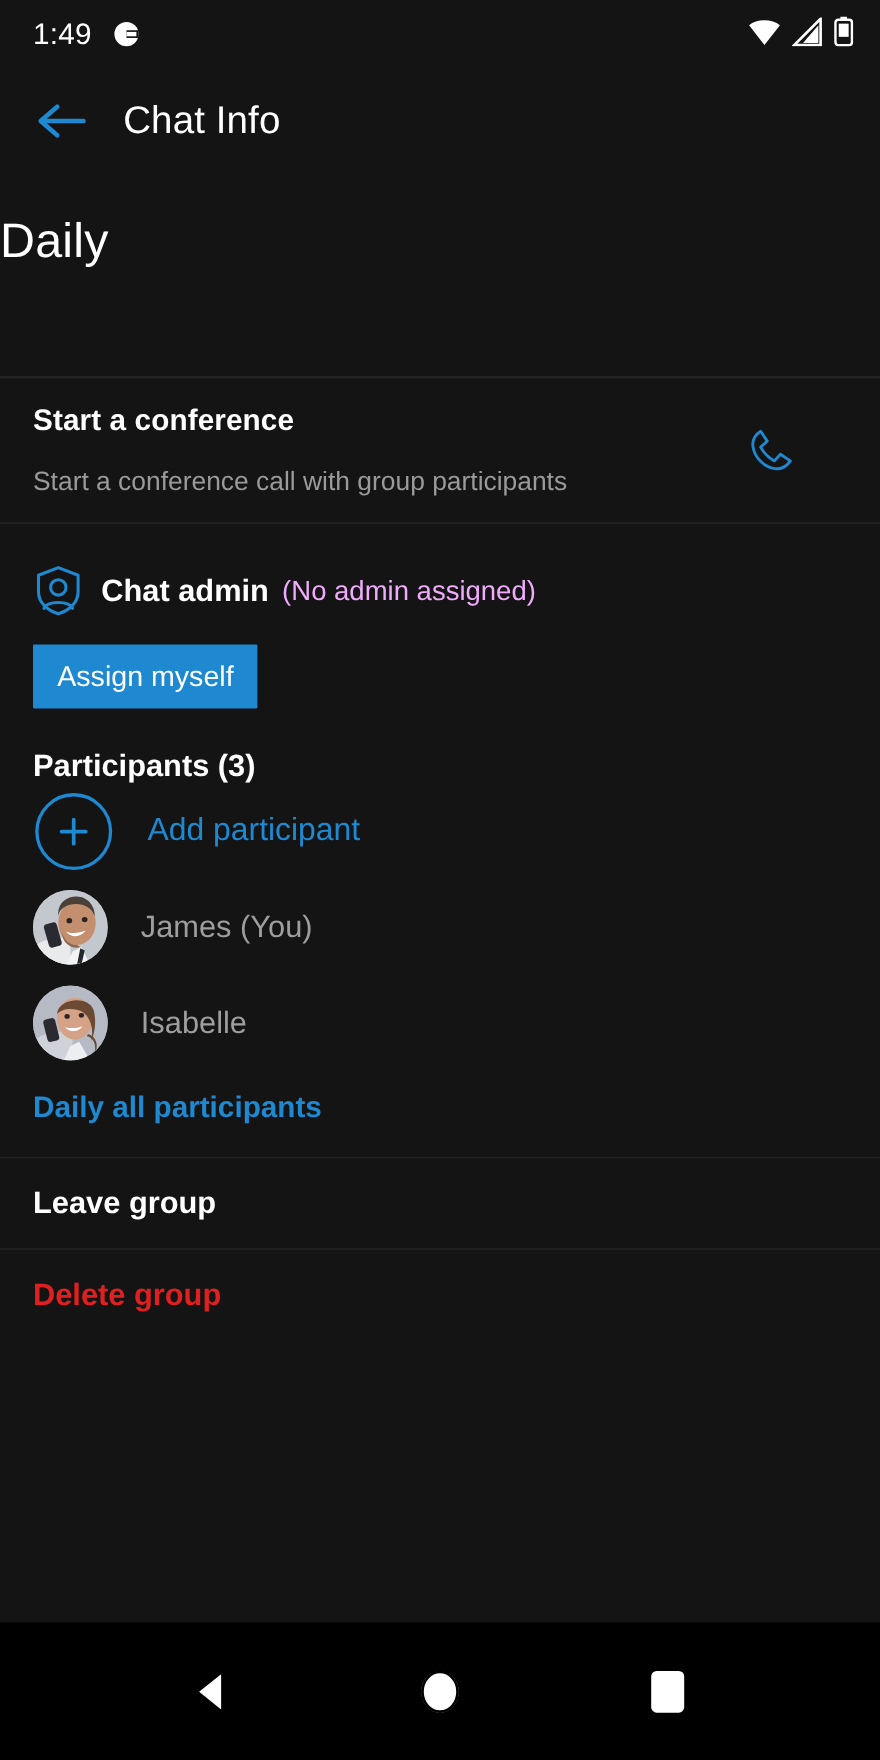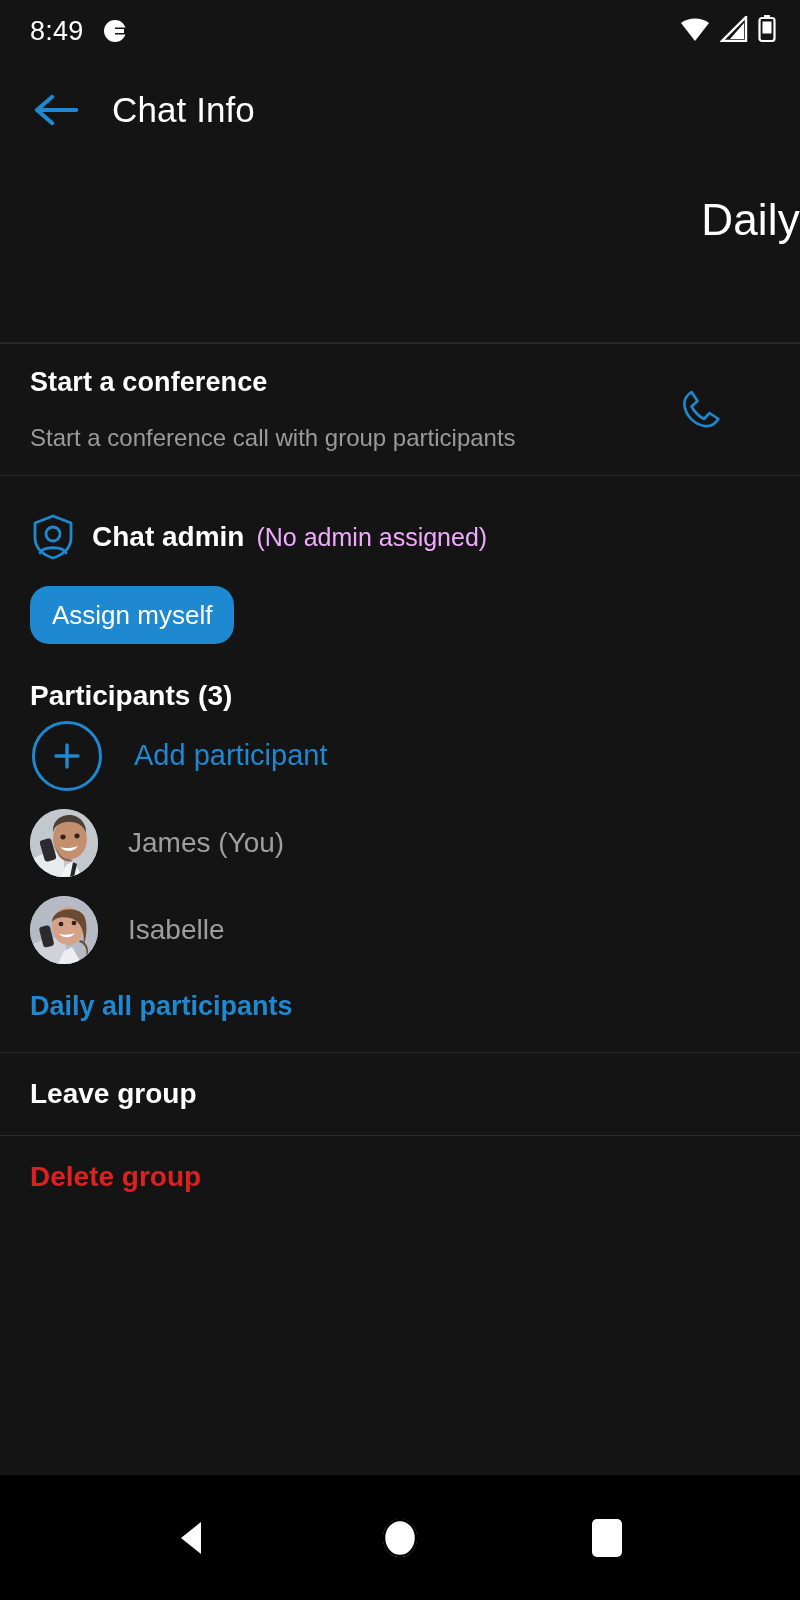--- a/index.html
+++ b/index.html
@@ -75,21 +75,21 @@
     margin-left: 30px;
     letter-spacing: 0.1px;
   }
 
   
   .group-title-wrap {
     height: 124px;
     flex: 0 0 124px;
     display: flex;
     align-items: center;
-    justify-content: flex-end;
+    justify-content: flex-start;
   }
   .group-title {
     color: #ffffff;
     font-size: 44px;
     font-weight: 400;
     letter-spacing: 0.2px;
   }
 
   .gap-block {
     flex: 0 0 60px;
@@ -205,21 +205,21 @@
     font-weight: 400;
   }
   .assign-btn {
     display: inline-flex;
     align-items: center;
     justify-content: center;
     margin-top: 24px;
     height: 58px;
     padding: 0 22px;
     background: #1e88d0;
-    border-radius: 19px;
+    border-radius: 1px;
     color: #ffffff;
     font-size: 26px;
     font-weight: 400;
     border: none;
     cursor: pointer;
     font-family: "Liberation Sans", sans-serif;
   }
 
   
   .participants-block {
@@ -322,21 +322,21 @@
     background: #ffffff;
     border-radius: 5px;
   }
 </style>
 </head>
 <body>
 
 <div class="phone">
 
   <div class="statusbar">
-    <span class="status-clock">8:49</span>
+    <span class="status-clock">1:49</span>
     <span class="status-notif">
       <svg width="28" height="28" viewBox="0 0 28 28">
         <circle cx="14" cy="14" r="11" fill="#ffffff"></circle>
         <rect x="14" y="10.5" width="11" height="7" fill="#141414"></rect>
         <rect x="14" y="12" width="9" height="4" fill="#ffffff"></rect>
       </svg>
     </span>
     <span class="status-spacer"></span>
     <span class="status-right">
       <span>

